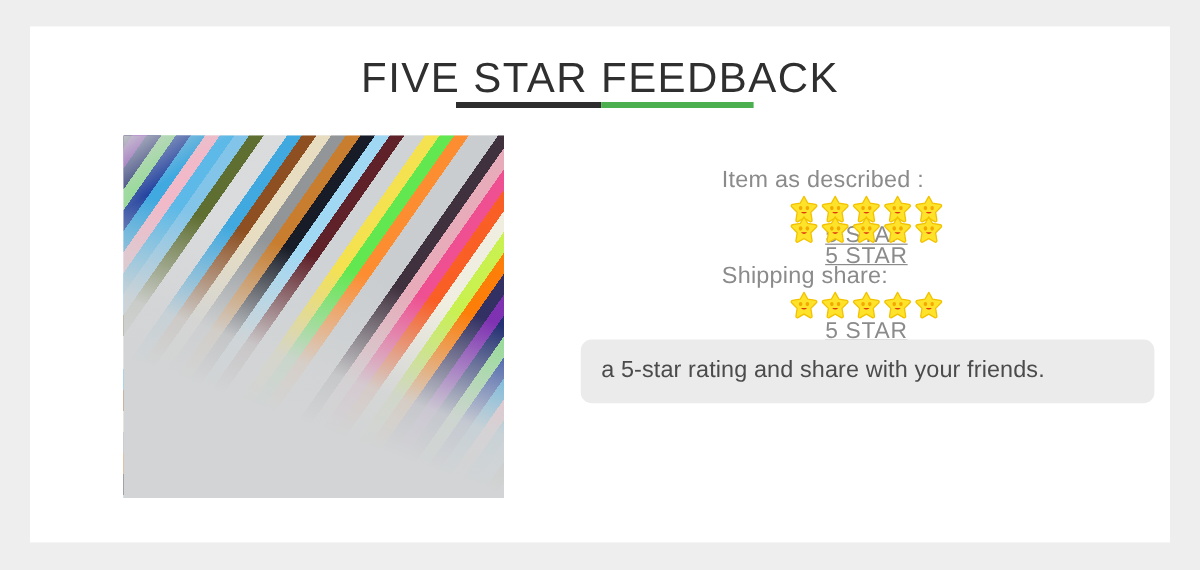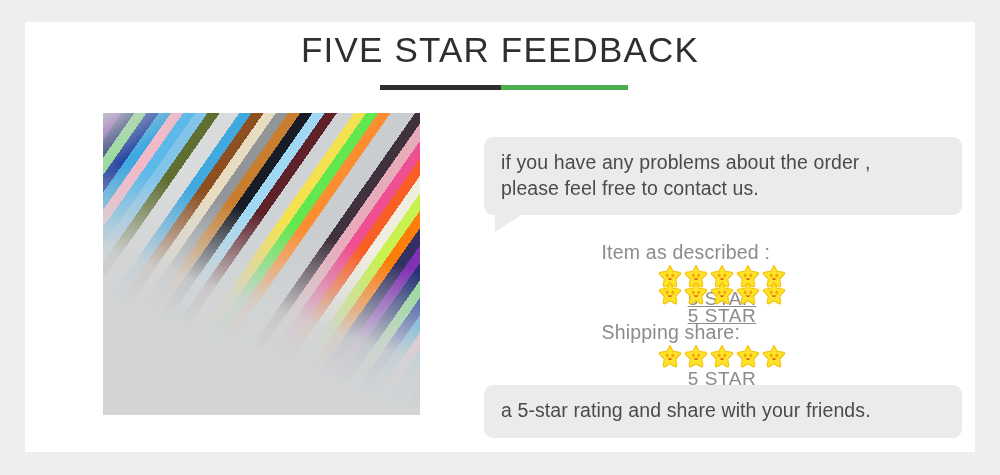--- a/index.html
+++ b/index.html
@@ -29,21 +29,21 @@
   
   .header {
     position: absolute;
     left: 0;
     top: 0;
     width: 950px;
     text-align: center;
   }
   .title {
     margin: 0;
-    padding-top: 8px;
+    padding-top: 24px;
     font-size: 35px;
     font-weight: normal;
     letter-spacing: 1.2px;
     color: #2f2f2f;
     font-family: "Liberation Sans", sans-serif;
   }
   .underline {
     position: absolute;
     left: 355px;
     top: 63px;
@@ -228,24 +228,20 @@
     </div>
 
     <div class="photo">
       <div class="laces"></div>
       <div class="fade"></div>
       <div class="fade2"></div>
     </div>
 
     <div class="right-col">
 
-      <div class="bubble top-bubble">
-        <span class="line">if you have any problems about the order ,</span>
-        <span class="line">please feel free to contact us.</span>
-      </div>
 
       <div class="ratings">
 
         <div class="rating-row">
           <div class="rating-label">Item as described :</div>
           <div class="stars">
             <span class="star-wrap">
               <svg viewBox="0 0 24 24" width="24" height="24">
                   <g>
                     <path d="M12 1.6 L15.1 7.2 L21.6 8.3 C22.7 8.5 23 9.6 22.3 10.3 L17.7 15 L18.7 21.4 C18.9 22.5 17.9 23.2 17 22.7 L12 19.8 L7 22.7 C6.1 23.2 5.1 22.5 5.3 21.4 L6.3 15 L1.7 10.3 C1 9.6 1.3 8.5 2.4 8.3 L8.9 7.2 Z" fill="#ffe32a" stroke="#f2c200" stroke-width="1.1" stroke-linejoin="round"></path>

